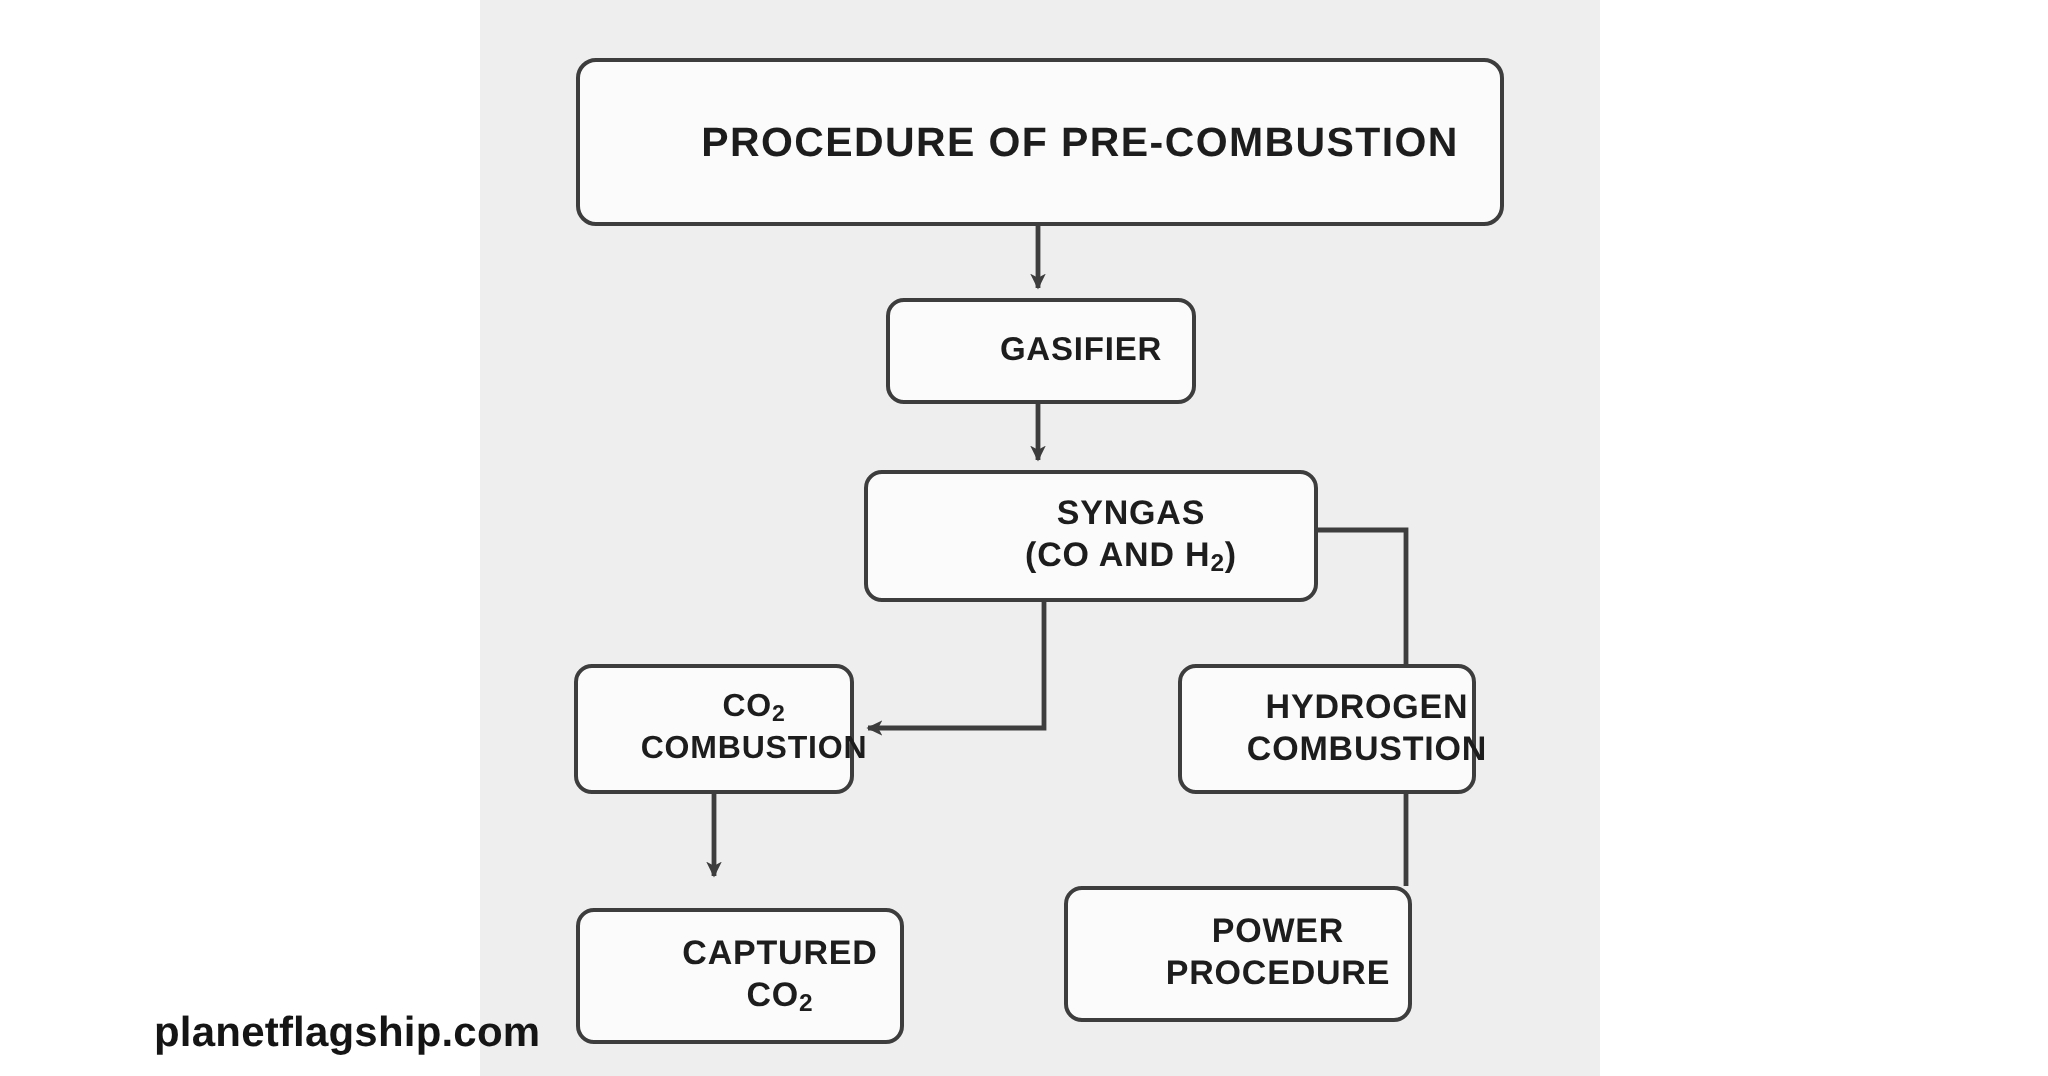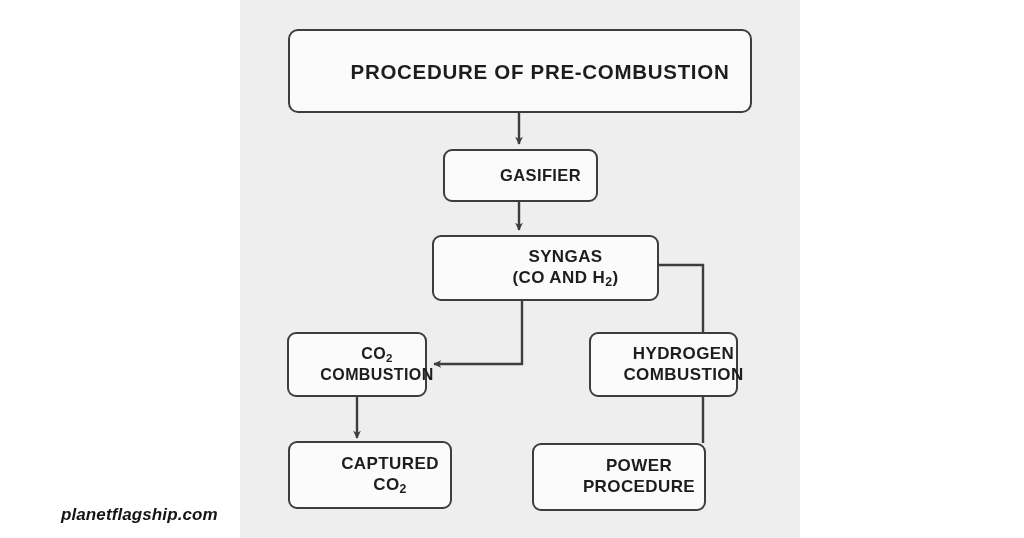--- a/index.html
+++ b/index.html
@@ -80,21 +80,21 @@
   }
   .node-hydrogen {
     left: 589px;
     top: 332px;
     width: 149px;
     height: 65px;
     font-size: 17px;
   }
   .node-captured {
     left: 288px;
-    top: 441px;
+    top: 454px;
     width: 164px;
     height: 68px;
     font-size: 17px;
   }
   .node-power {
     left: 532px;
     top: 443px;
     width: 174px;
     height: 68px;
     font-size: 17px;
@@ -110,28 +110,27 @@
   #connectors {
     position: absolute;
     left: 0; top: 0;
     width: 1024px;
     height: 538px;
     z-index: 2;
     pointer-events: none;
   }
   .watermark {
     position: absolute;
-    left: 61px;
+    left: 77px;
     top: 505px;
-    font-size: 17px;
+    font-size: 21px;
     font-weight: bold;
     color: #151515;
     letter-spacing: 0.1px;
     z-index: 4;
-    font-style: italic;
   }
 </style>
 </head>
 <body>
 
 <div id="canvas">
 
   <div class="panel"></div>
 
   <svg id="connectors" width="1024" height="538" viewBox="0 0 1024 538">

